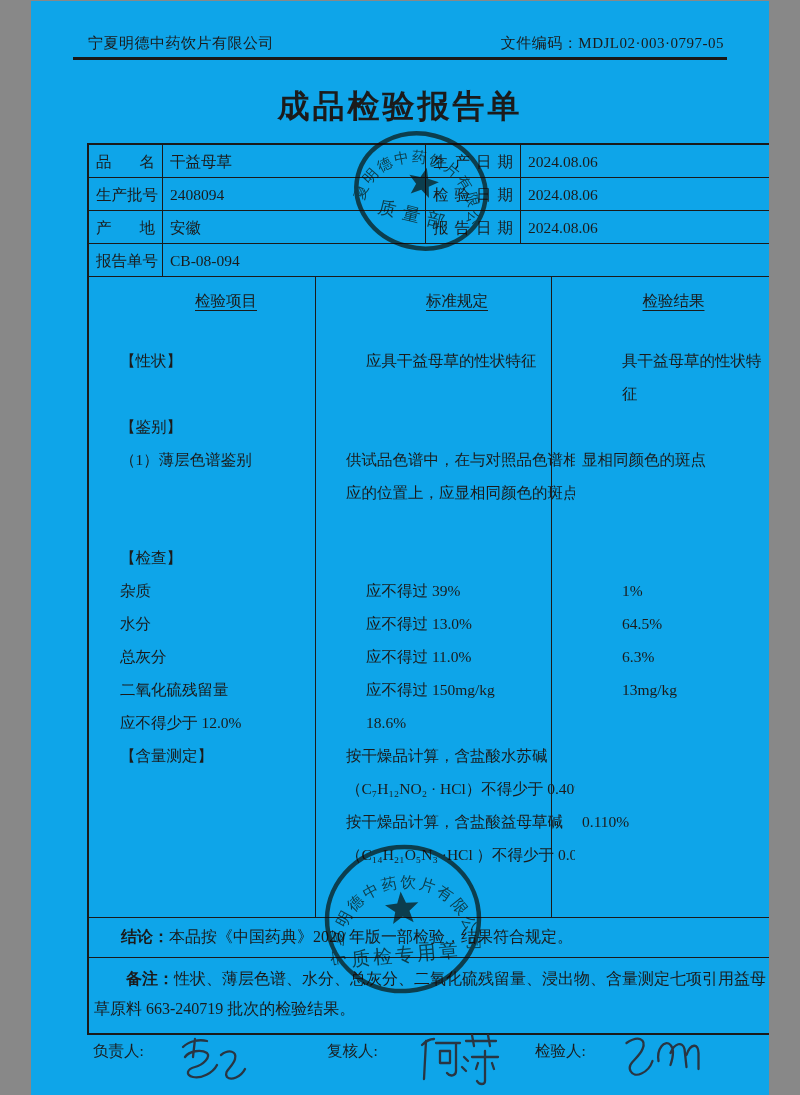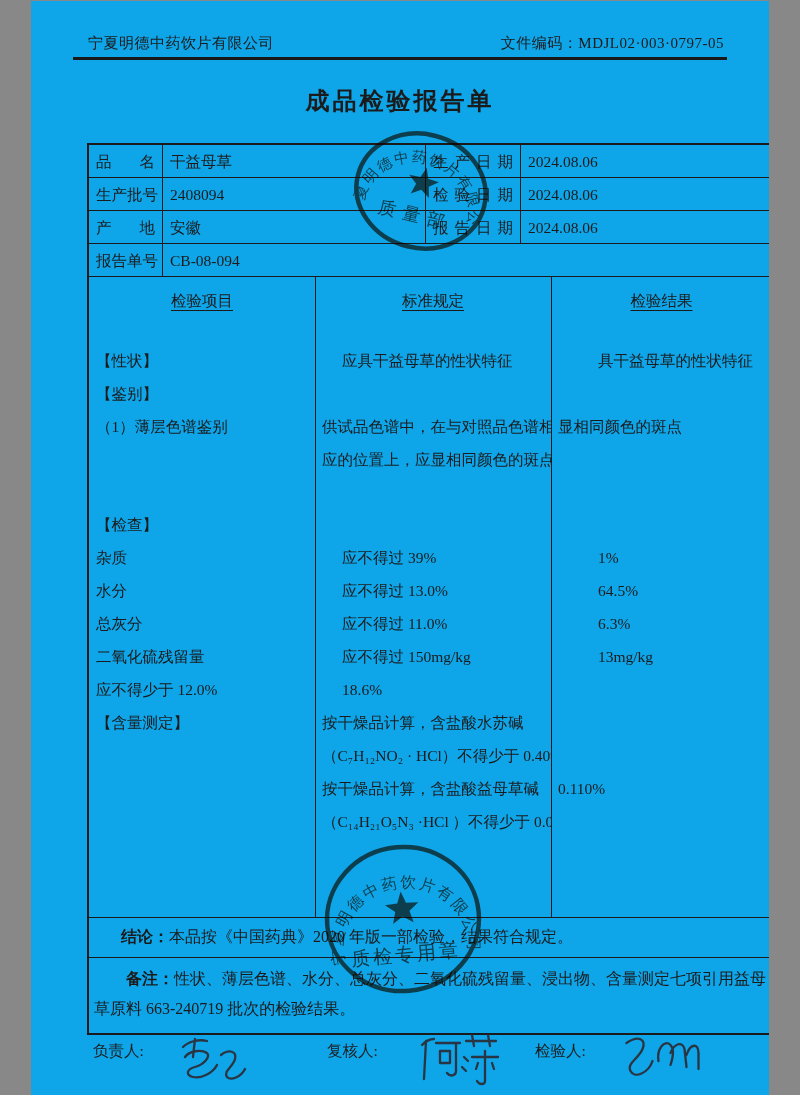--- a/index.html
+++ b/index.html
@@ -5,39 +5,39 @@
   html,body{margin:0;padding:0;background:#888;}
   .page{position:relative;width:738px;height:1095px;background:#0ea5e9;margin:1px auto;
         font-family:"Liberation Serif","DejaVu Serif",serif;color:#1b1b1b;overflow:hidden;}
 
   
   .topbar{position:absolute;left:57px;right:45px;top:33px;display:flex;
           justify-content:space-between;font-size:15px;letter-spacing:.5px;}
   .hrule{position:absolute;left:42px;right:42px;top:56px;height:3px;background:#191919;}
 
   .title{position:absolute;left:0;right:0;top:84px;margin:0;text-align:center;
-         font-size:24px;font-weight:700;letter-spacing:3px;}
+         font-size:32px;font-weight:700;letter-spacing:3px;}
 
   
   .report{position:absolute;left:56px;top:142px;width:687px;border:2px solid #1a1a1a;
           box-sizing:border-box;font-size:15.5px;}
 
   
   .info{display:grid;grid-template-columns:74px 263px 95px 1fr;}
   .info .cell{border-bottom:1px solid #1a1a1a;border-right:1px solid #1a1a1a;
               height:33px;line-height:33px;padding:0 7px;overflow:hidden;white-space:nowrap;box-sizing:border-box;}
   .info .cell.last{border-right:none;}
   .info .lbl{text-align:justify;text-align-last:justify;}
   .info .span3{grid-column:2/5;border-right:none;}
 
   
   .main{position:relative;height:641px;border-bottom:1px solid #1a1a1a;box-sizing:border-box;}
   .vline{position:absolute;top:0;bottom:0;width:1px;background:#1a1a1a;}
   .v1{left:226px;} .v2{left:462px;}
-  .mrow{display:grid;grid-template-columns:226px 236px 1fr;line-height:33px;}
+  .mrow{display:grid;grid-template-columns:226px 236px 1fr;line-height:33px;padding-left:24px;}
   .mrow .c{padding-left:7px;padding-right:6px;overflow:hidden;}
   .mrow .c.s div{white-space:nowrap;}
   .mhead{height:67px;padding-top:7px;box-sizing:border-box;}
   .mhead .c{text-align:center;text-decoration:underline;text-underline-offset:4px;padding:0;}
   .h33{min-height:33px;gap:20px;} .h66{min-height:66px;} .h98{min-height:98px;}
 
   
   .concl{height:40px;border-bottom:1px solid #1a1a1a;display:flex;align-items:center;box-sizing:border-box;}
   .concl p,.remark p{margin:0;text-indent:2em;font-size:16px;}
   .concl b,.remark b{font-weight:700;}

